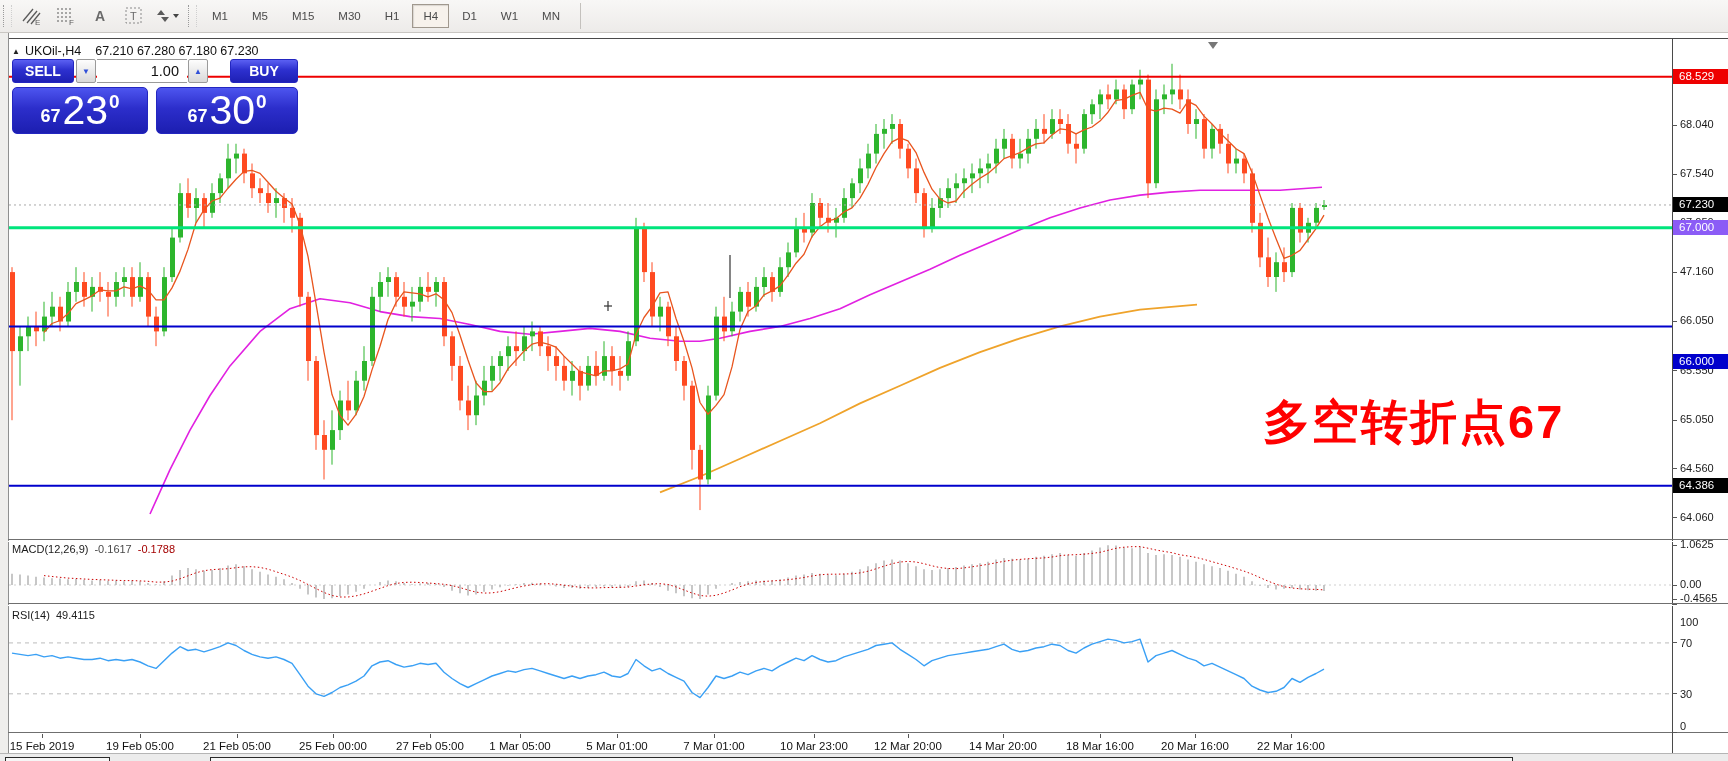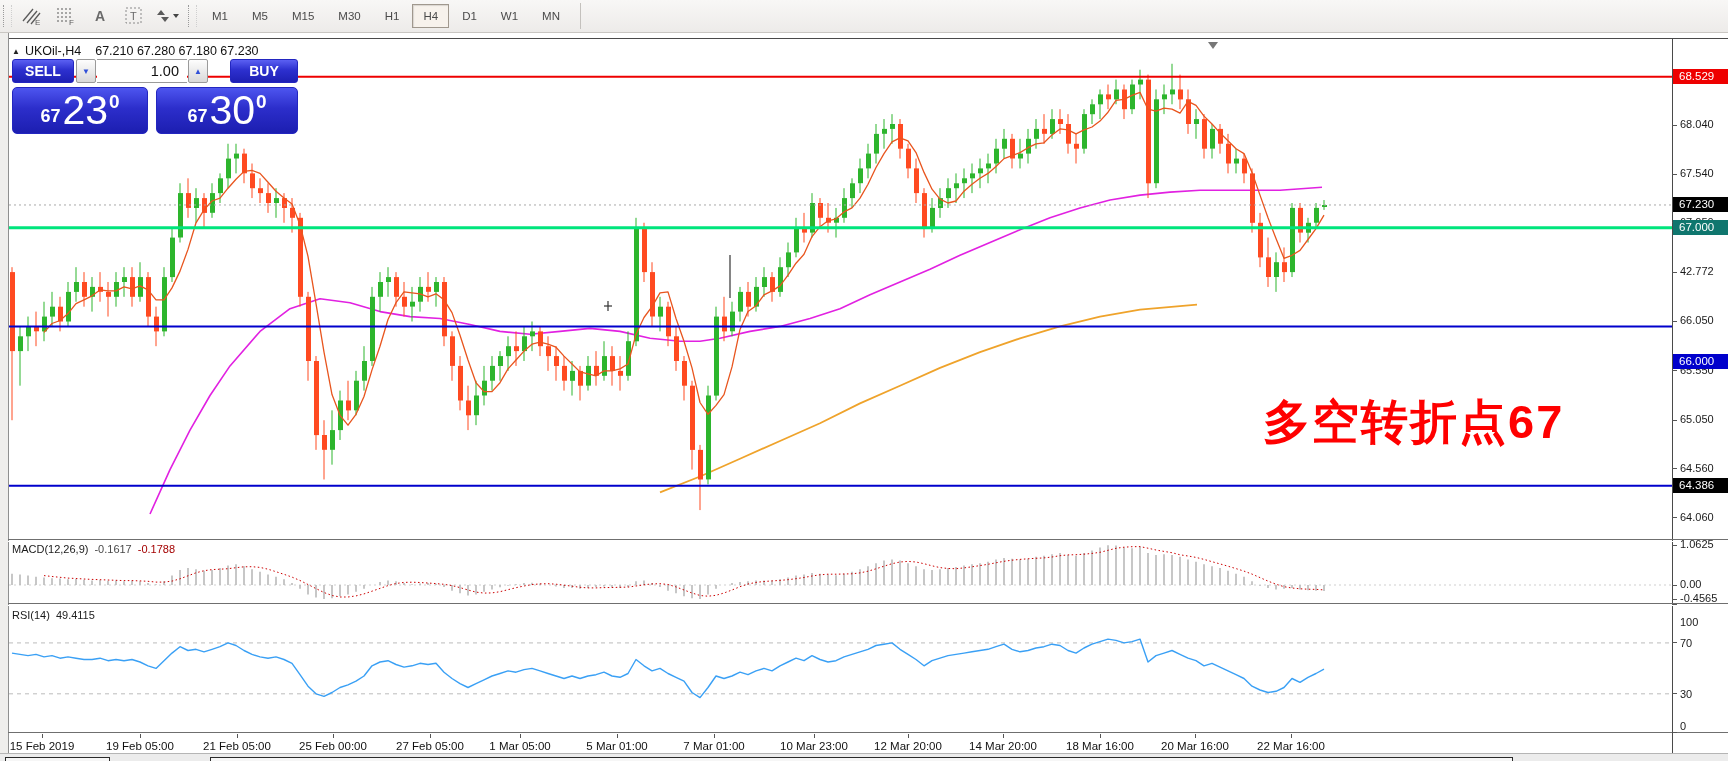--- a/index.html
+++ b/index.html
@@ -687,34 +687,34 @@
   <div id="annotation" style="color: rgb(255, 0, 0);">多空转折点67</div>
 
   <div id="price-axis">
       <span class="axis-tickmark" style="top: 124.5px;"></span>
       <span class="axis-label" style="top: 118px;">68.040</span>
       <span class="axis-tickmark" style="top: 173.87px;"></span>
       <span class="axis-label" style="top: 167.37px;">67.540</span>
       <span class="axis-tickmark" style="top: 222.253px;"></span>
       <span class="axis-label" style="top: 215.753px;">67.050</span>
       <span class="axis-tickmark" style="top: 271.623px;"></span>
-      <span class="axis-label" style="top: 265.123px;">42.772</span>
+      <span class="axis-label" style="top: 265.123px;">47.160</span>
       <span class="axis-tickmark" style="top: 320.993px;"></span>
       <span class="axis-label" style="top: 314.493px;">66.050</span>
       <span class="axis-tickmark" style="top: 370.363px;"></span>
       <span class="axis-label" style="top: 363.863px;">65.550</span>
       <span class="axis-tickmark" style="top: 419.733px;"></span>
       <span class="axis-label" style="top: 413.233px;">65.050</span>
       <span class="axis-tickmark" style="top: 468.115px;"></span>
       <span class="axis-label" style="top: 461.615px;">64.560</span>
       <span class="axis-tickmark" style="top: 517.485px;"></span>
       <span class="axis-label" style="top: 510.985px;">64.060</span>
       <span class="price-badge" style="top: 69.2161px; background: rgb(238, 0, 0); color: rgb(255, 255, 255);">68.529</span>
       <span class="price-badge" style="top: 197.479px; background: rgb(0, 0, 0); color: rgb(255, 255, 255);">67.230</span>
-      <span class="price-badge" style="top: 220.19px; background: #0f766e; color: rgb(255, 255, 255);">67.000</span>
+      <span class="price-badge" style="top: 220.19px; background: #8b5cf6; color: rgb(255, 255, 255);">67.000</span>
       <span class="price-badge" style="top: 318.93px; background: rgb(0, 0, 204); color: rgb(255, 255, 255); margin-top: 35px;">66.000</span>
       <span class="price-badge" style="top: 478.296px; background: #000000; color: rgb(255, 255, 255);">64.386</span>
     </div>
   <div id="indicator-axes">
       <span class="axis-tickmark" style="top: 544.55px;"></span>
       <span class="axis-label" style="top: 538.05px;">1.0625</span>
       <span class="axis-tickmark" style="top: 584.5px;"></span>
       <span class="axis-label" style="top: 578px;">0.00</span>
       <span class="axis-tickmark" style="top: 598.547px;"></span>
       <span class="axis-label" style="top: 592.047px;">-0.4565</span>

